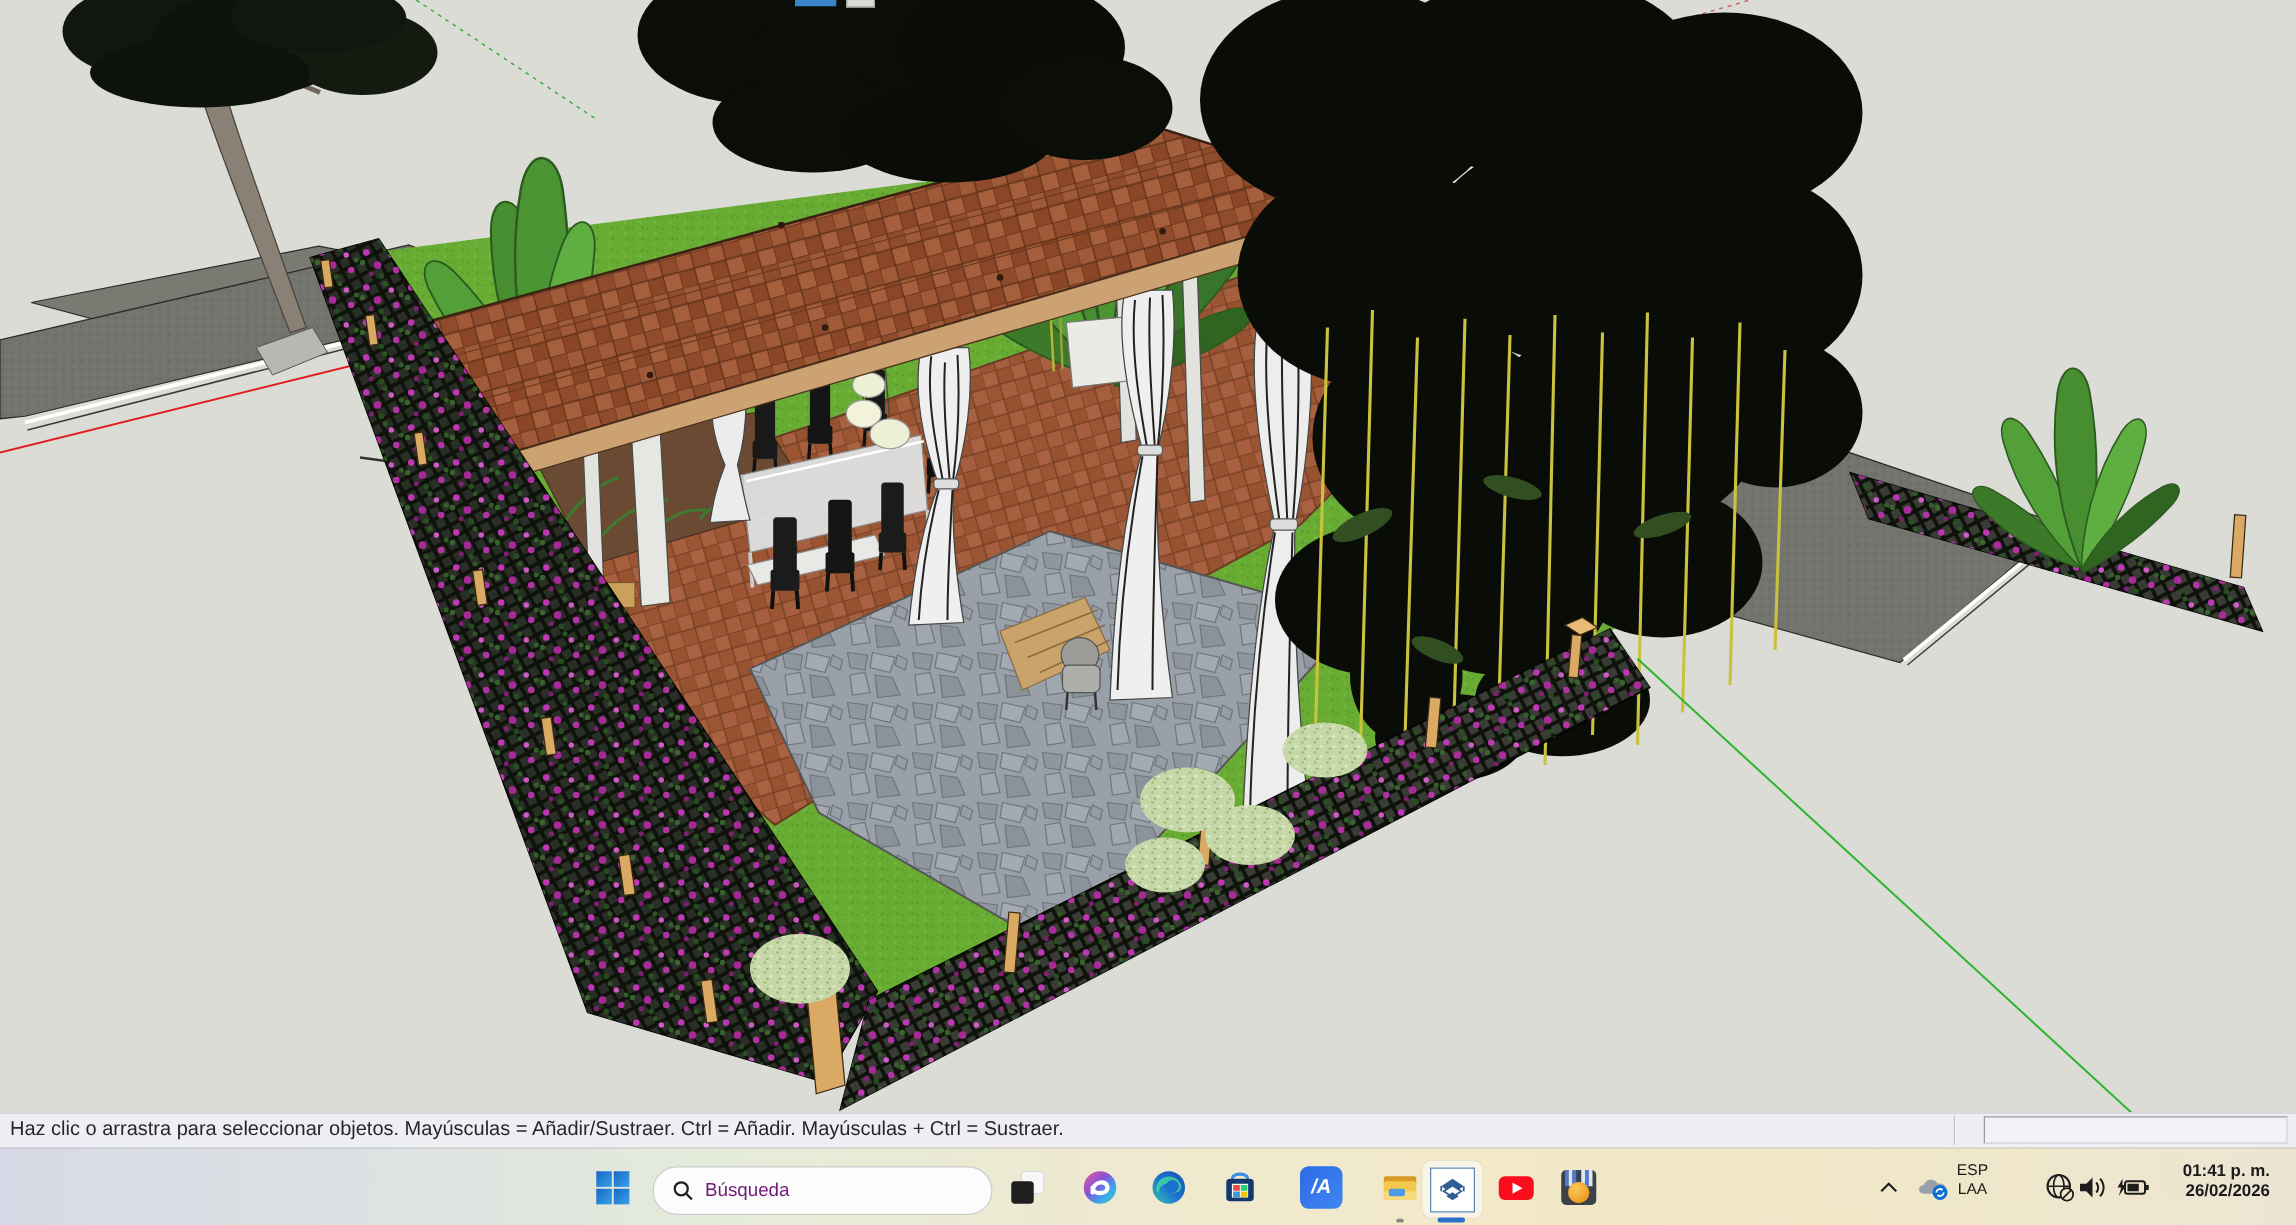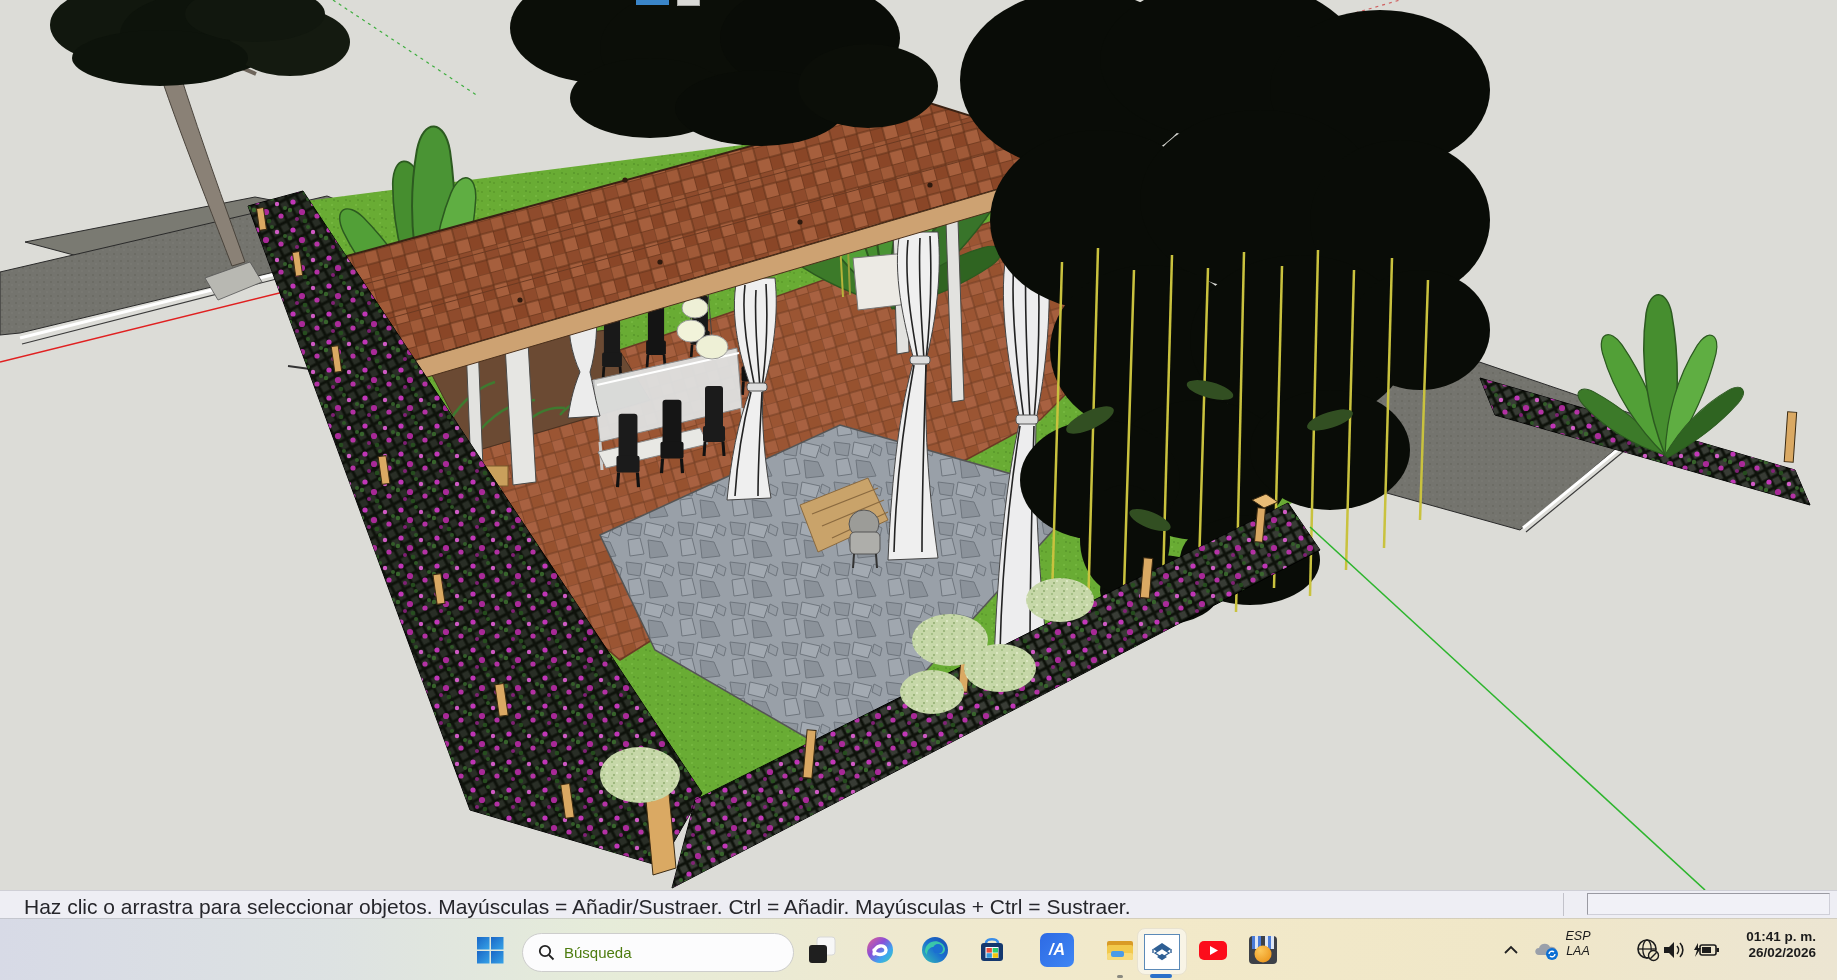--- a/index.html
+++ b/index.html
@@ -4,45 +4,45 @@
 <style>
   html,body{margin:0;padding:0;background:#000;}
   .screen{position:relative;width:1837px;height:980px;overflow:hidden;
           font-family:"Liberation Sans",sans-serif;background:#dcdcd7;}
   .viewport{position:absolute;left:0;top:0;width:1837px;height:890px;}
   .viewport svg{display:block;}
   .frag{position:absolute;}
   
   .statusbar{position:absolute;left:0;top:890px;width:1837px;height:28px;
              background:#eeeef4;border-top:1px solid #cfcfd6;box-sizing:border-box;}
-  .status-hint{position:absolute;left:8px;top:4px;font-size:21px;color:#26262b;white-space:nowrap;margin-left:16px;}
+  .status-hint{position:absolute;left:8px;top:4px;font-size:16px;color:#26262b;white-space:nowrap;}
   .status-divider{position:absolute;left:1563px;top:2px;width:1px;height:23px;background:#c2c2ca;}
   .measure-box{position:absolute;left:1587px;top:2px;width:243px;height:22px;
                background:#f1f1f7;border:1px solid #9a9aa2;border-right-color:#cfcfd8;
                border-bottom-color:#cfcfd8;font-size:13px;color:#222;padding:2px 6px;box-sizing:border-box;}
   
   .taskbar{position:absolute;left:0;top:918px;width:1837px;height:62px;
            background:linear-gradient(90deg,#d7dae6 0%,#dde2e2 18%,#e6ecd9 33%,#eee9d0 48%,
                       #f2e9c9 63%,#f0e7c8 82%,#ece5d2 100%);
            border-top:1px solid rgba(160,160,160,.35);box-sizing:border-box;}
   .tb{position:absolute;top:9px;width:40px;height:44px;border:none;background:transparent;
       border-radius:6px;display:flex;align-items:center;justify-content:center;padding:0;cursor:pointer;}
   .searchbox{position:absolute;left:522px;top:14px;width:272px;height:39px;border-radius:20px;
              background:#fcfcfd;border:1px solid #cdcdcc;box-sizing:border-box;
              display:flex;align-items:center;gap:9px;padding:0 0 0 15px;cursor:text;}
-  .searchbox span{font-size:15px;color:#4d7c0f;}
+  .searchbox span{font-size:15px;color:#701a75;}
   .sk-plate{position:absolute;left:1137px;top:9px;width:48px;height:45px;background:#f8f4e6;
             border:1px solid #e8e2cf;border-radius:8px;display:flex;align-items:center;
             justify-content:center;cursor:pointer;}
   .sk-frame{width:34px;height:34px;background:#fff;border:1.5px solid #5b8ab8;
             display:flex;align-items:center;justify-content:center;}
   .run-dot{position:absolute;top:56px;width:6px;height:3px;border-radius:2px;background:#8a8a80;}
   .active-bar{position:absolute;left:1150px;top:55px;width:22px;height:4px;border-radius:2px;background:#2a70c9;}
   .tray-txt{position:absolute;top:10px;text-align:center;font-size:12.5px;line-height:15px;
-            color:#1b1b1b;cursor:pointer;font-style:italic;}
+            color:#1b1b1b;cursor:pointer;}
   .clock{position:absolute;left:1712px;top:10px;width:104px;text-align:right;font-size:13.5px;
          line-height:16px;color:#1b1b1b;cursor:pointer;font-weight:bold;}
   .a-glyph{width:34px;height:34px;border-radius:7px;background:linear-gradient(135deg,#2d6ae4,#3f86f4);
            color:#fff;font-style:italic;font-weight:bold;font-size:16px;display:flex;
            align-items:center;justify-content:center;}
 </style>
 </head>
 <body>
 
 <div class="screen">

